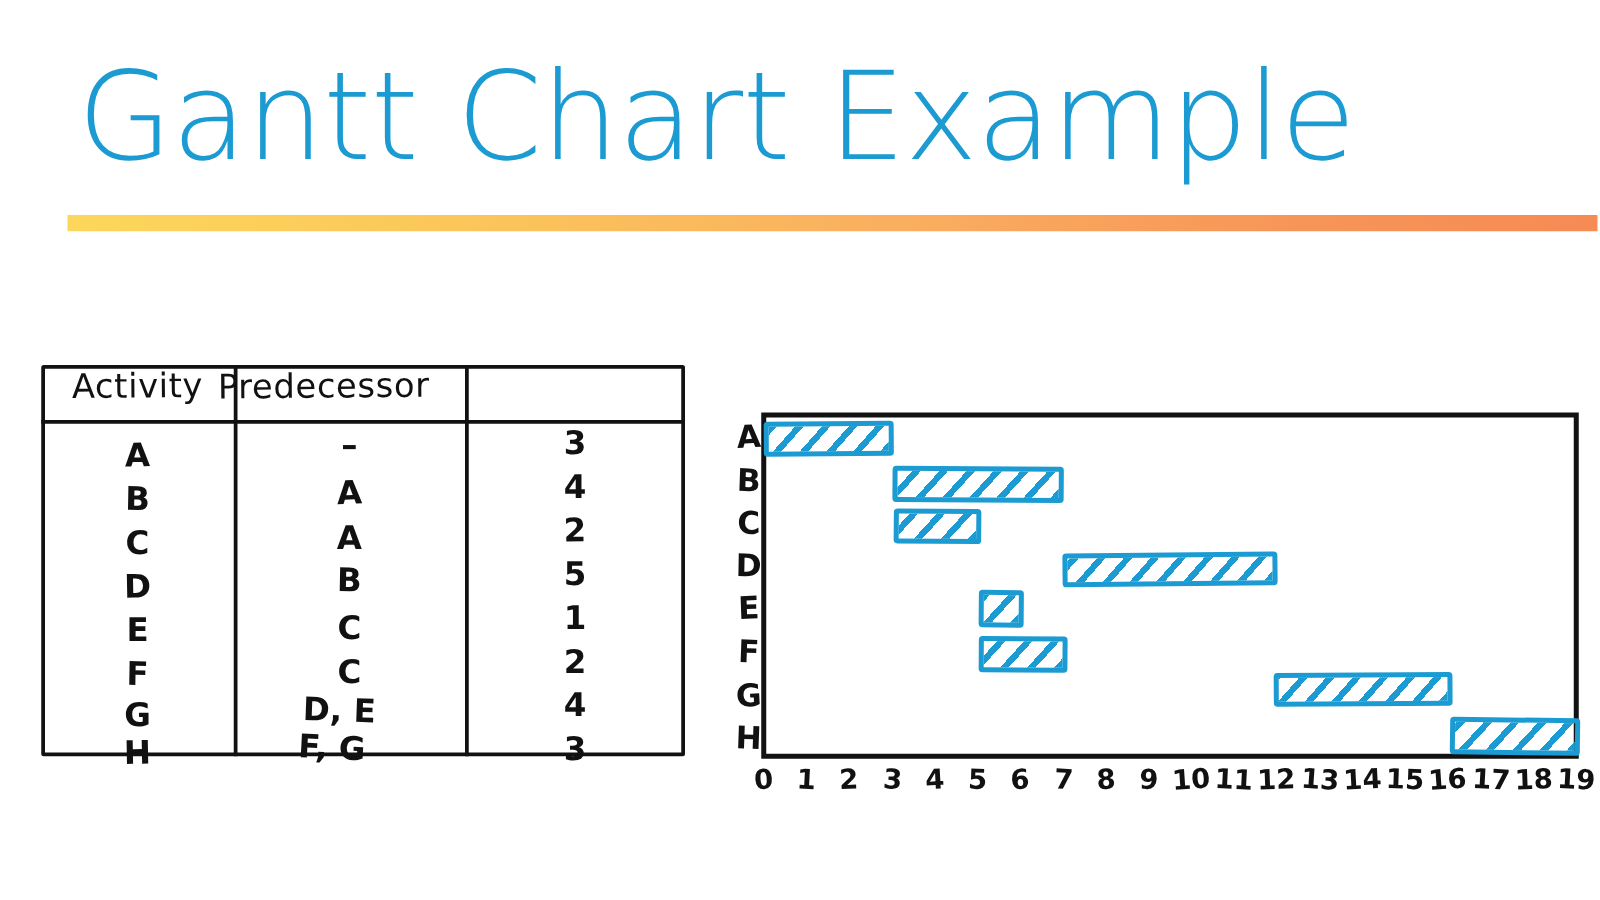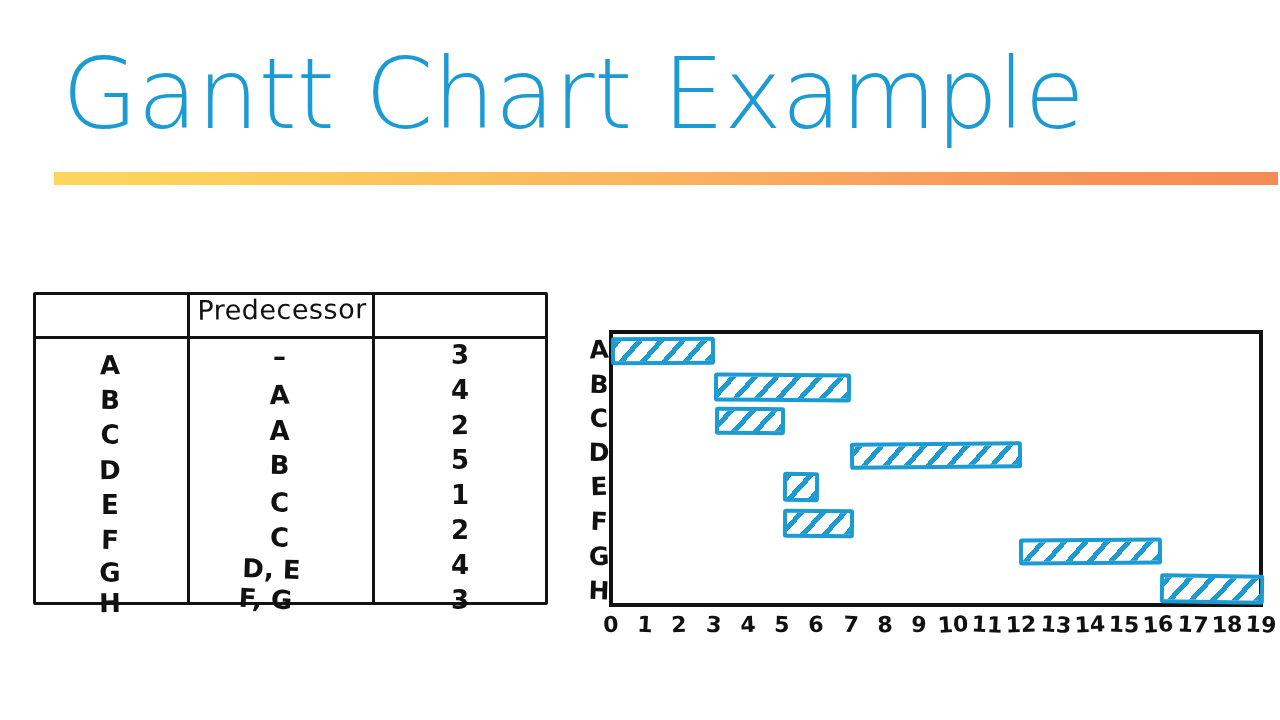--- a/index.html
+++ b/index.html
@@ -77,21 +77,21 @@
     width: 100%;
     height: 0;
     border-top: 3px solid #121212;
   }
   .tbl-col {
     position: absolute;
     top: 0;
     height: 100%;
   }
   .tbl-col.c1 { left: 0; width: 154px; }
-  .tbl-col.c2 { left: 164px; width: 170px; }
+  .tbl-col.c2 { left: 141px; width: 170px; }
   .tbl-col.c3 { left: 339px; width: 176px; }
   .tbl-head {
     position: absolute;
     top: 2px;
     left: 0;
     width: 100%;
     text-align: center;
     font-family: "DejaVu Sans", sans-serif;
     font-size: 27px;
     font-weight: 400;
@@ -169,20 +169,23 @@
   <div id="page-title">Gantt Chart Example</div>
   <div id="title-underline"></div>
 </div>
 
 <div id="activity-table">
   <div class="tbl-border-outer"></div>
   <div class="tbl-hline"></div>
   <div class="tbl-vline v1"></div>
   <div class="tbl-vline v2"></div>
 
+  <div class="tbl-col c1">
+    <div class="tbl-head">Activity</div>
+  </div>
   <div class="tbl-col c2">
     <div class="tbl-head">Predecessor</div>
   </div>
 
   <div class="tbl-cell" style="top:58px;left:0;width:154px;transform:rotate(-1deg)">A</div>
   <div class="tbl-cell" style="top:93px;left:0;width:154px;transform:rotate(1deg)">B</div>
   <div class="tbl-cell" style="top:128px;left:0;width:154px">C</div>
   <div class="tbl-cell" style="top:163px;left:0;width:154px;transform:rotate(-1deg)">D</div>
   <div class="tbl-cell" style="top:198px;left:0;width:154px">E</div>
   <div class="tbl-cell" style="top:233px;left:0;width:154px;transform:rotate(1deg)">F</div>

